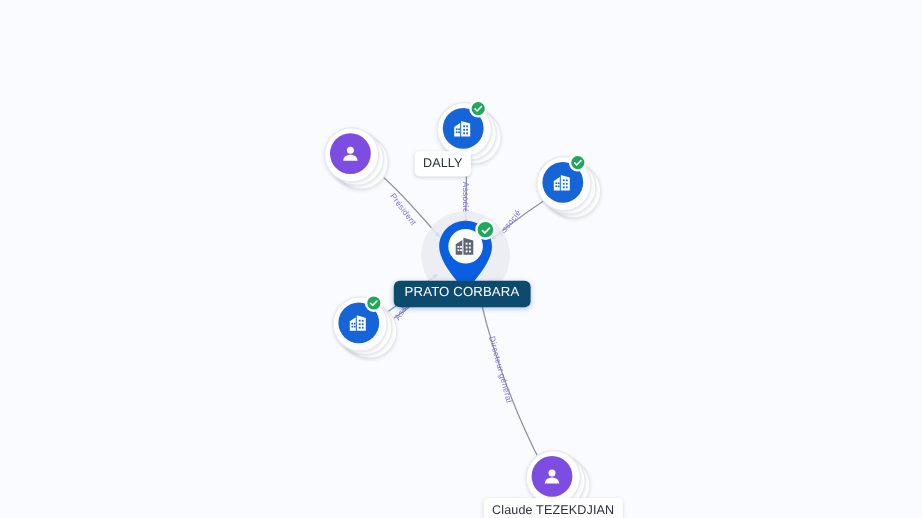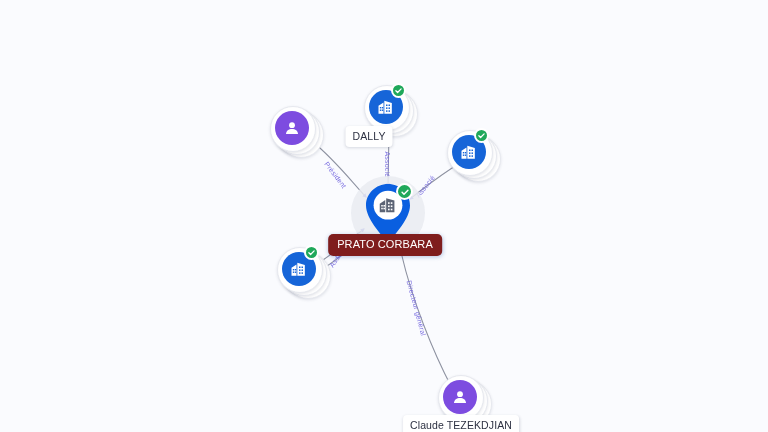--- a/index.html
+++ b/index.html
@@ -107,21 +107,21 @@
     color: #2d3142;
     font-size: 10.5px;
     line-height: 1;
     letter-spacing: .1px;
     padding: 5px 7px 5px 7px;
     border-radius: 4px;
     white-space: nowrap;
     box-shadow: 0 1px 3px rgba(35,45,75,0.17);
   }
   .label.root {
-    background: #7f1d1d;
+    background: #0c4a6e;
     color: #ffffff;
     font-size: 11px;
     padding: 5px 9px 6px 9px;
     border-radius: 5px;
     box-shadow: 0 1px 4px rgba(20,70,160,0.30);
     z-index: 20;
   }
 
   
   .rel {

